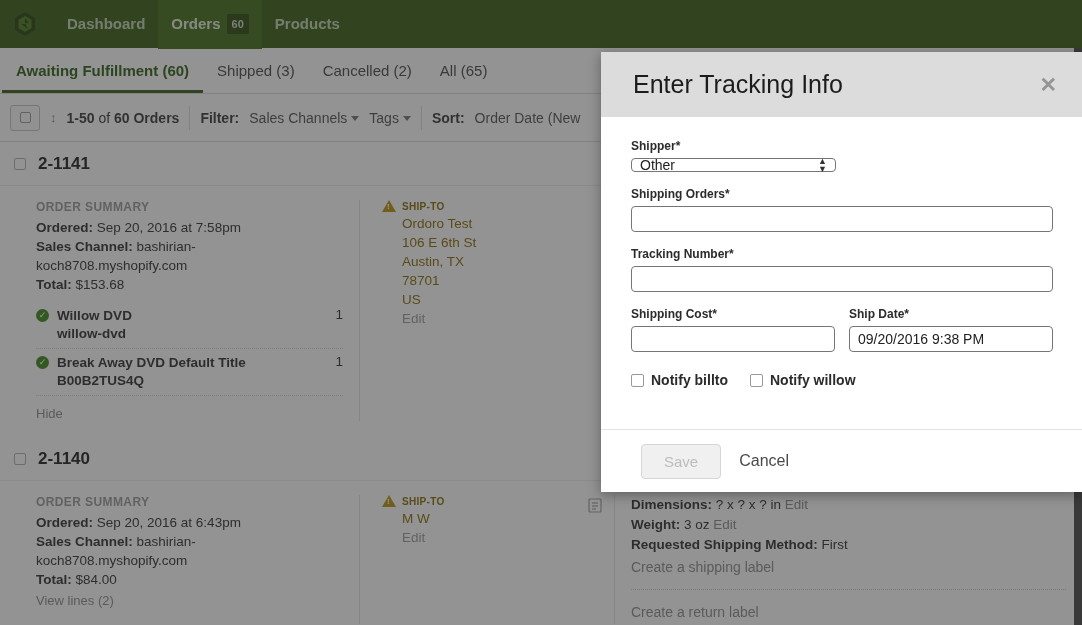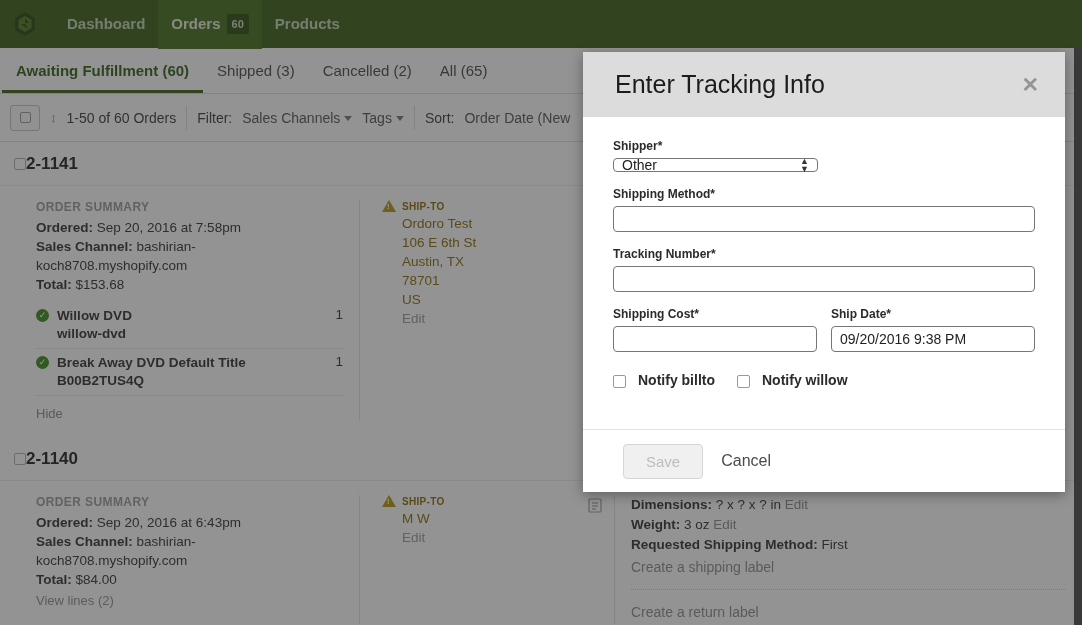--- a/index.html
+++ b/index.html
@@ -47,28 +47,28 @@
     height: 48px; background: #fff; border-bottom: 1px solid #dcdcdc;
     display: flex; align-items: center; padding: 0 10px; gap: 10px;
   }
   .tb-check {
     width: 30px; height: 26px; border: 1px solid #c4c4c4; border-radius: 3px;
     display: flex; align-items: center; justify-content: center; background: #fafafa;
   }
   .tb-check i { width: 11px; height: 11px; border: 1px solid #9a9a9a; border-radius: 2px; display: block; }
   .sortarrows { color: #8a8a8a; font-size: 13px; line-height: 11px; text-align: center; }
   .tb-text { font-size: 14px; color: #3b3b3b; white-space: nowrap; }
-  .tb-text b { font-weight: normal; }
+  .tb-text b { font-weight: bold; }
   .tb-sep { width: 1px; height: 24px; background: #dcdcdc; }
   .tb-drop { font-size: 14px; color: #555; white-space: nowrap; }
   .caret { display: inline-block; border-left: 4px solid transparent; border-right: 4px solid transparent; border-top: 5px solid #777; margin-left: 4px; vertical-align: 2px; }
 
   .orderlist { background: #fff; }
   .order-head {
-    height: 44px; display: flex; align-items: center; padding: 0 10px 0 14px; 
+    height: 44px; display: flex; align-items: center; padding: 0 10px 0 14px; gap: 12px;
     border-bottom: 1px solid #ececec;
   }
   .obox { width: 12px; height: 12px; border: 1px solid #b0b0b0; border-radius: 2px; }
   .onum { font-size: 17px; font-weight: bold; color: #222; }
 
   .order-body { display: flex; padding: 14px 0 16px 0; }
   .col-summary { width: 360px; padding: 0 16px 0 36px; border-right: 1px solid #e3e3e3; }
   .col-ship { width: 255px; padding: 0 14px 0 22px; border-right: 1px solid #e3e3e3; position: relative; }
   .col-label { flex: 1; padding: 0 16px; }
 
@@ -97,21 +97,21 @@
   .lbl-link { font-size: 14px; color: #8d8d8d; line-height: 24px; }
   .dotted-sep { border-top: 1px dotted #cfcfcf; margin: 10px 0; }
 
   .rightrail { position: absolute; right: 0; top: 48px; bottom: 0; width: 8px; background: #4a4a4a; }
 
   
   #dim { position: absolute; inset: 0; background: rgba(40,40,40,.50); }
 
   
   #modal {
-    position: absolute; left: 583px; top: 52px; width: 482px; height: 440px;
+    position: absolute; left: 601px; top: 52px; width: 482px; height: 440px;
     background: #fff; box-shadow: 0 3px 12px rgba(0,0,0,.35);
   }
   .m-head {
     height: 65px; background: #dcdcdc; display: flex; align-items: center;
     padding: 0 20px 0 32px; justify-content: space-between;
   }
   .m-title { font-size: 25px; color: #1c1c1c; }
   .m-close { font-size: 21px; color: #949494; font-weight: bold; line-height: 1; padding: 4px 6px; }
   .m-body { padding: 22px 30px 0 30px; }
   .f-label { font-size: 12px; font-weight: bold; color: #2b2b2b; margin-bottom: 5px; }
@@ -125,21 +125,21 @@
     background: #fff; font-size: 14px; color: #222; padding: 0 8px;
     display: flex; align-items: center; justify-content: space-between;
   }
   .sel-arrows { font-size: 9px; line-height: 8px; color: #333; text-align: center; }
   .f-group { margin-bottom: 15px; }
   .f-row { display: flex; gap: 14px; }
   .f-row .f-group { margin-bottom: 0; }
   .col-cost { width: 205px; }
   .col-date { width: 205px; }
   .chk-row { display: flex; align-items: center; gap: 22px; margin-top: 20px; }
-  .chk-item { display: flex; align-items: flex-end; gap: 12px; }
+  .chk-item { display: flex; align-items: center; gap: 7px; }
   .chk-box { width: 13px; height: 13px; border: 1px solid #999; border-radius: 2px; background: #fff; }
   .chk-label { font-size: 14px; font-weight: bold; color: #2b2b2b; }
   .m-foot {
     position: absolute; left: 0; right: 0; bottom: 0; height: 63px;
     border-top: 1px solid #e3e3e3; display: flex; align-items: center;
     padding-left: 40px; gap: 18px;
   }
   .btn-save {
     background: #f0f0f0; border: 1px solid #d6d6d6; border-radius: 4px;
     color: #bdbdbd; font-size: 15px; padding: 8px 22px;
@@ -300,21 +300,21 @@
 
       <div class="f-group">
         <div class="f-label">Shipper*</div>
         <div class="f-select">
           <span>Other</span>
           <span class="sel-arrows">▲<br>▼</span>
         </div>
       </div>
 
       <div class="f-group">
-        <div class="f-label">Shipping Method*</div>
+        <div class="f-label">Shipping Orders*</div>
         <input class="f-input" type="text" value="" style="">
       </div>
 
       <div class="f-group">
         <div class="f-label">Tracking Number*</div>
         <input class="f-input" type="text" value="" style="">
       </div>
 
       <div class="f-row">
         <div class="f-group col-cost">

